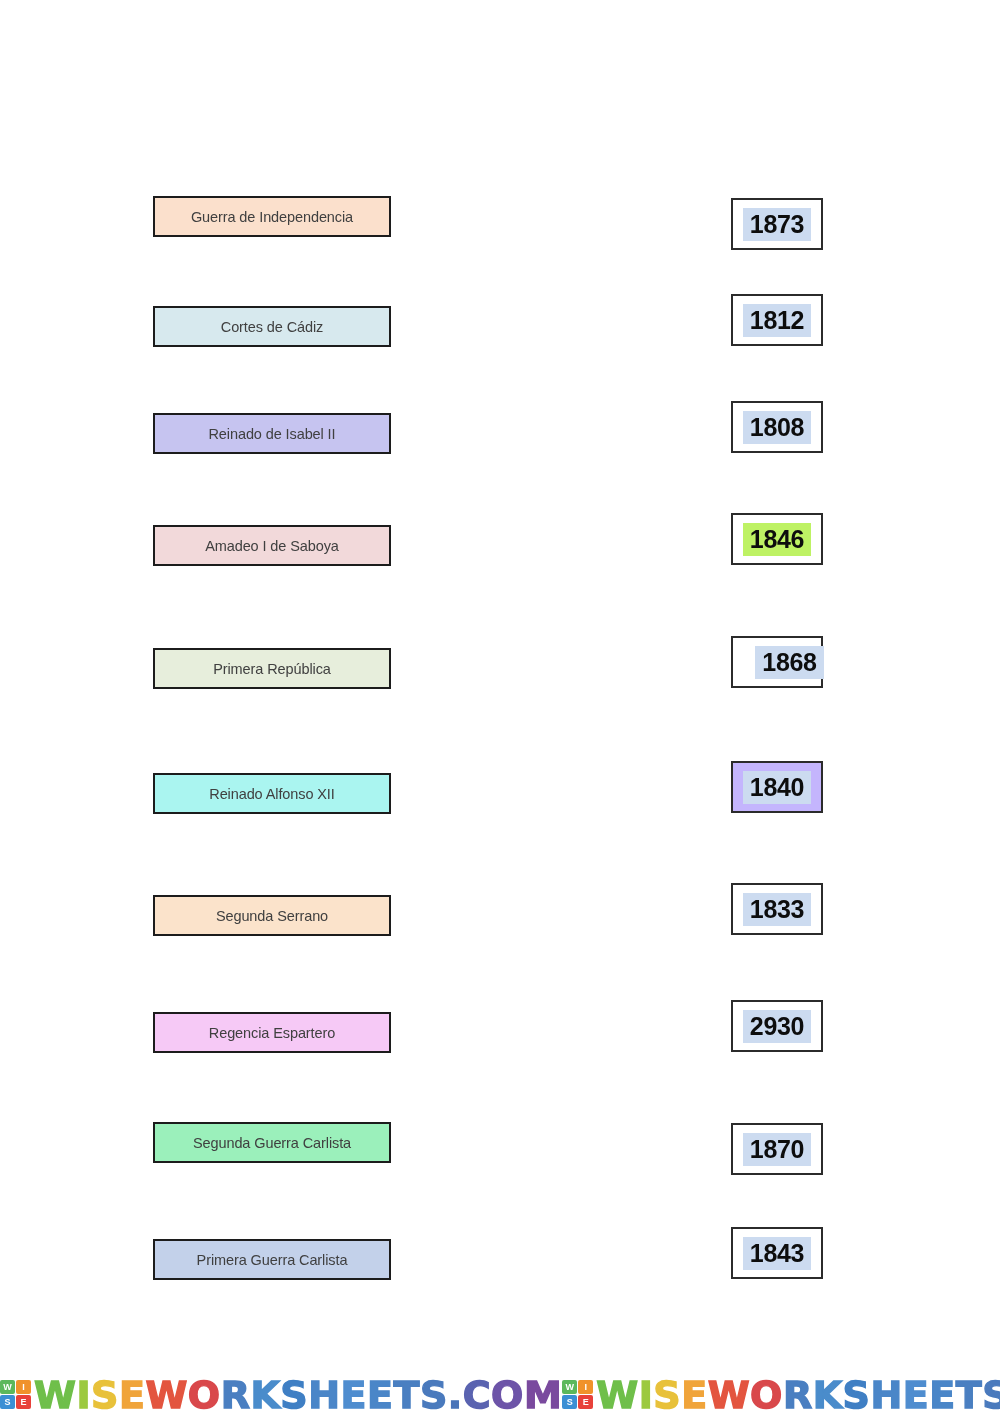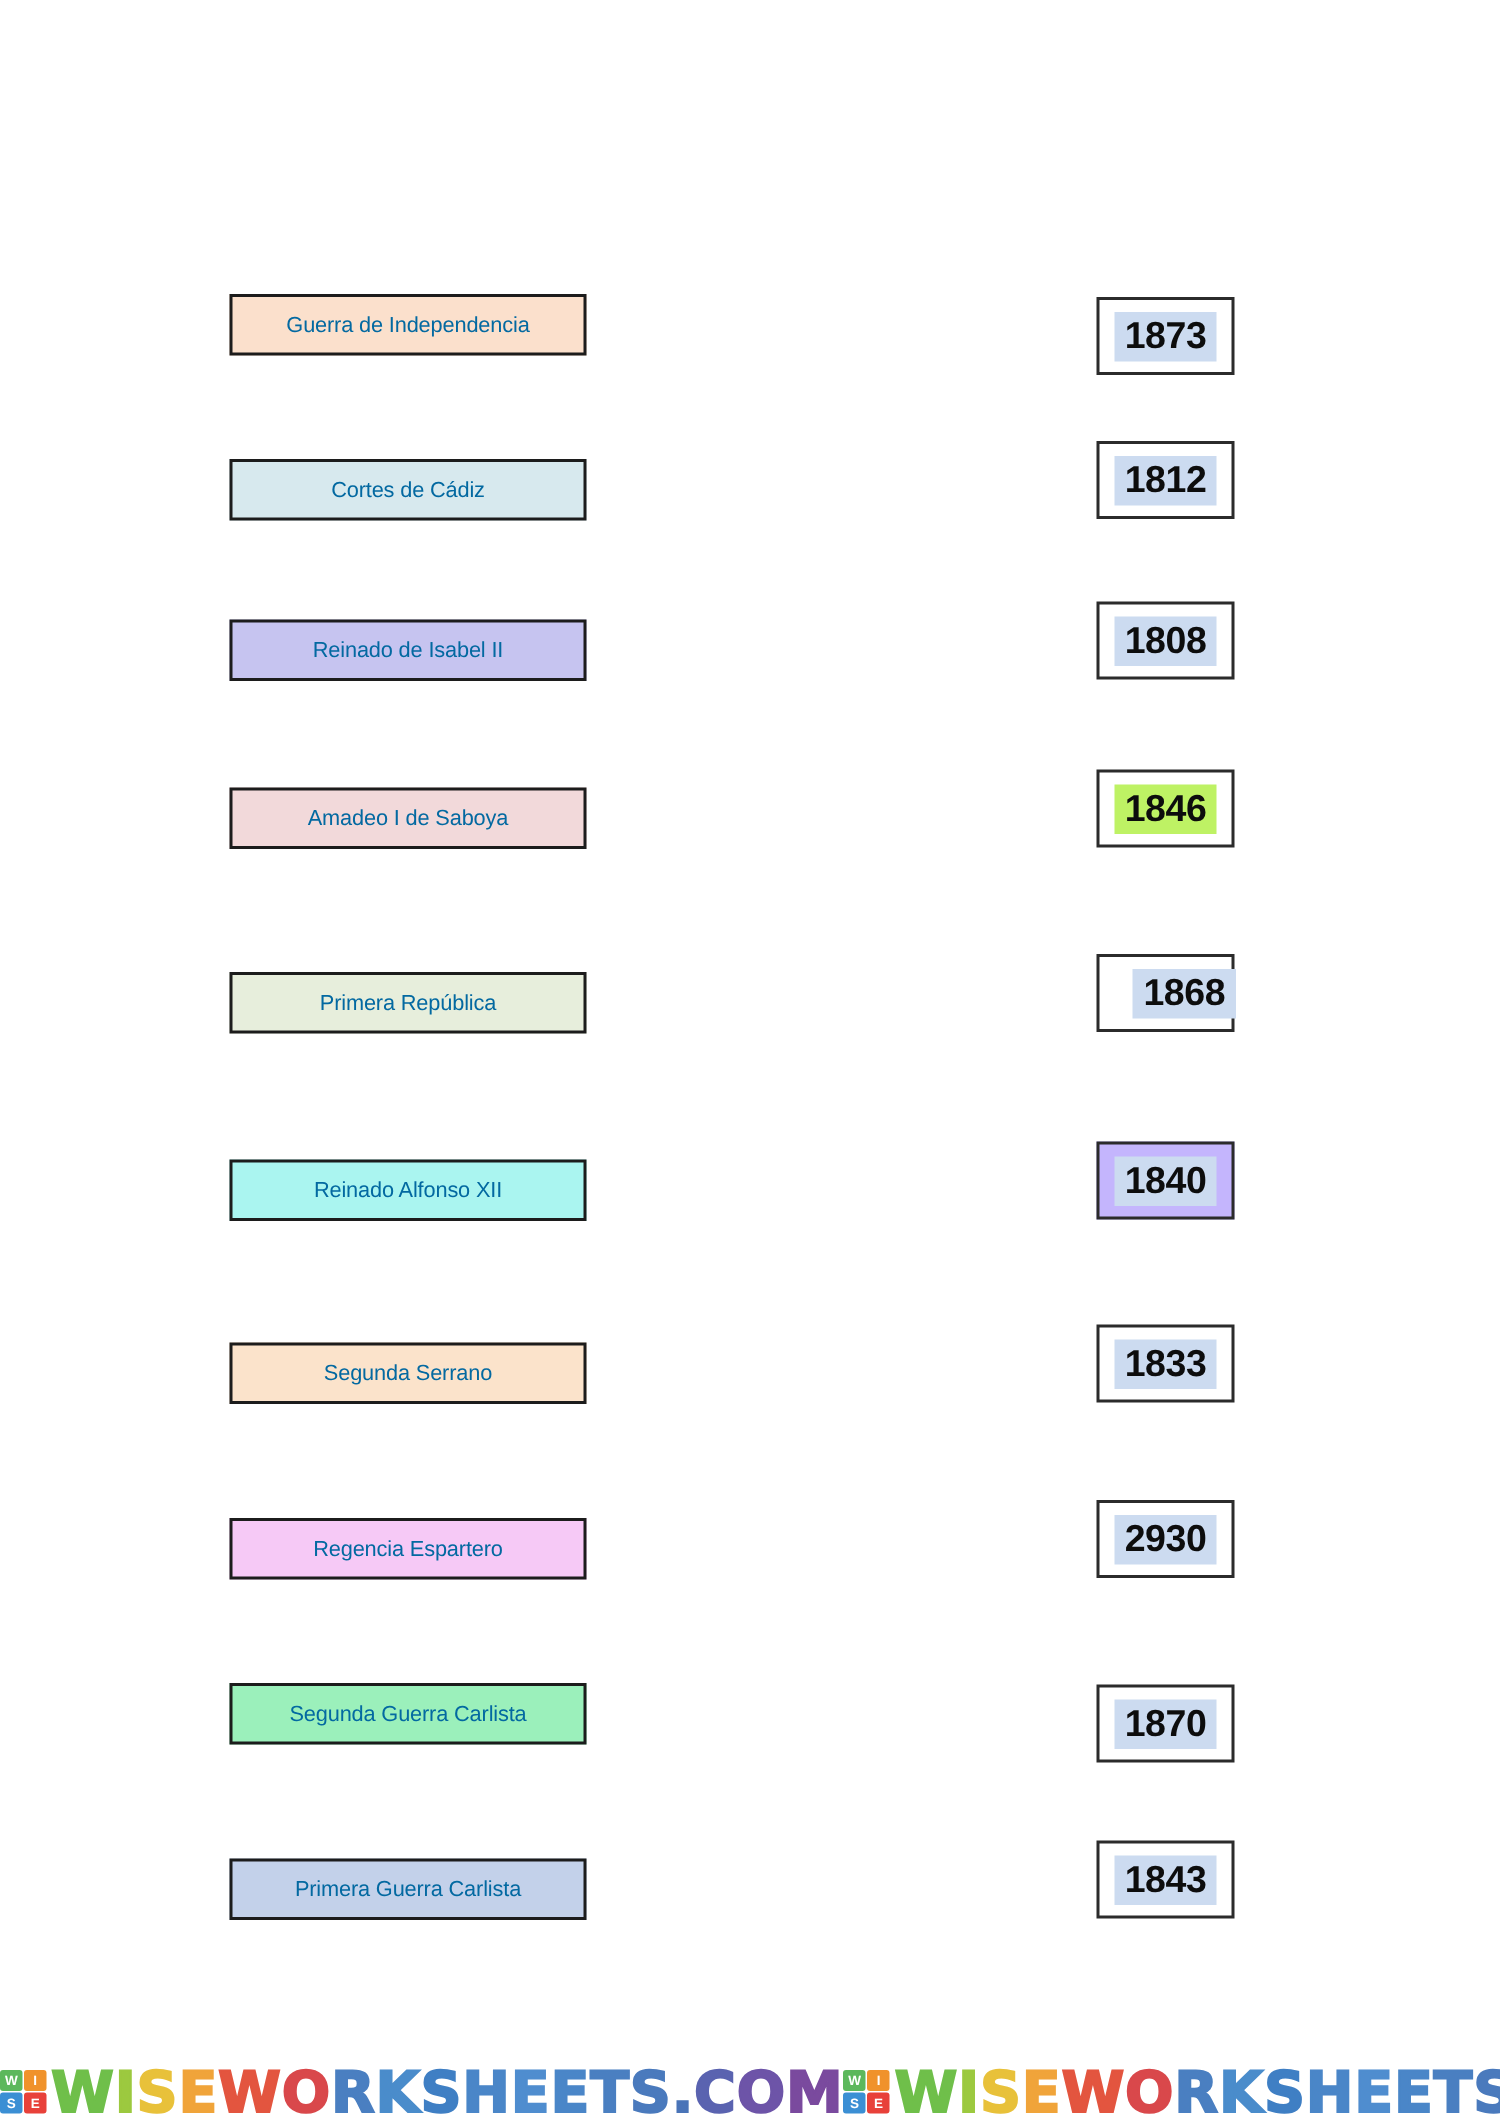--- a/index.html
+++ b/index.html
@@ -47,21 +47,21 @@
     position: absolute;
     left: 153px;
     width: 238px;
     height: 41px;
     box-sizing: border-box;
     border: 2px solid #1c1c1c;
     display: flex;
     align-items: center;
     justify-content: center;
     font-size: 14.5px;
-    color: #0369a1;
+    color: #404040;
     letter-spacing: -0.1px;
     white-space: nowrap;
   }
   
   .date-box {
     position: absolute;
     left: 731px;
     width: 92px;
     height: 52px;
     box-sizing: border-box;

